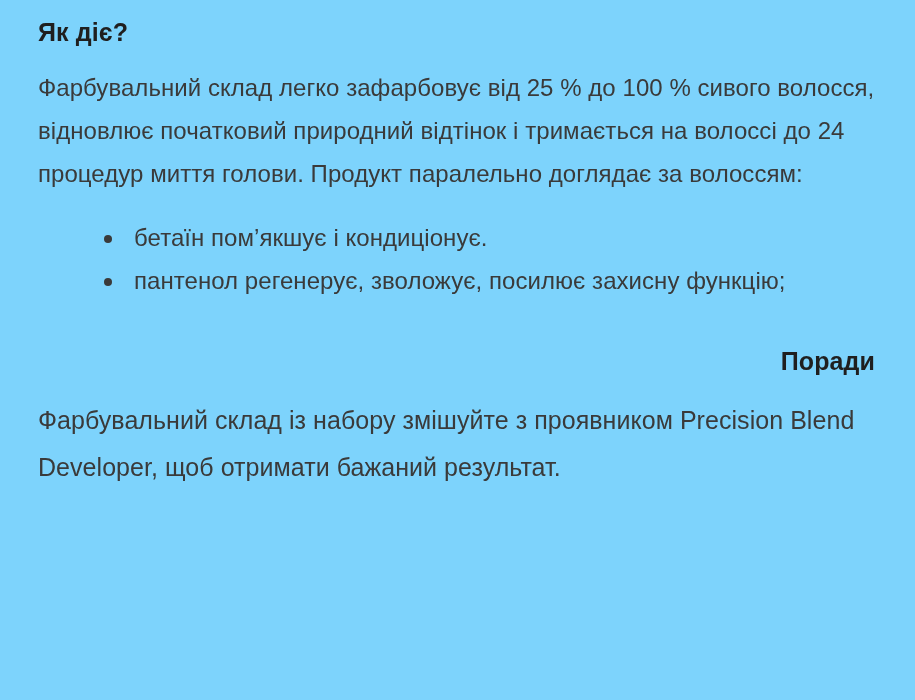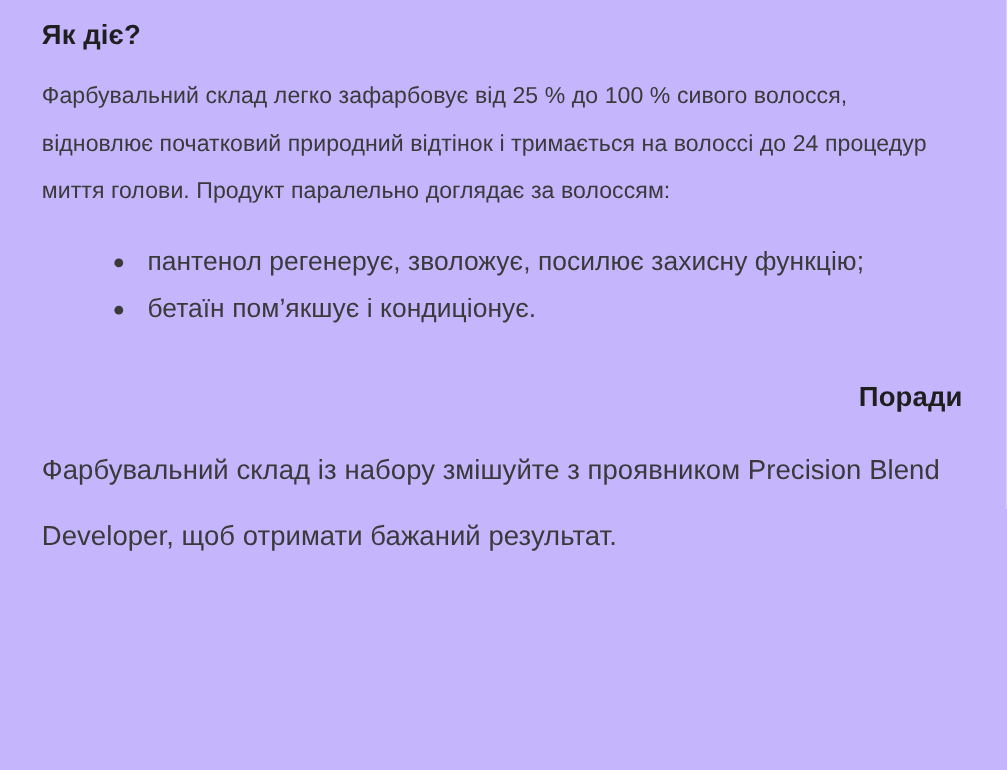--- a/index.html
+++ b/index.html
@@ -13,37 +13,37 @@
     overflow: hidden;
     font-family: "Liberation Sans", sans-serif;
     color: #2b2b2b;
     -webkit-font-smoothing: antialiased;
   }
   .page {
     box-sizing: border-box;
     width: 915px;
     height: 700px;
     padding: 8px 40px 0 38px;
-    background: #c4b5fd;
+    background: #7dd3fc;
   }
   .section-heading {
     font-size: 25px;
     line-height: 32px;
     font-weight: bold;
     color: #1f1f1f;
     margin: 8px 0 18px 0;
     letter-spacing: 0.1px;
   }
   .section-heading.second {
     margin-top: 44px;
     margin-bottom: 20px;
     text-align: right;
   }
   .body-paragraph {
-    font-size: 21px;
+    font-size: 24px;
     line-height: 43px;
     color: #3a3a3a;
     margin: 0;
     letter-spacing: 0.05px;
   }
   .bullet-list {
     list-style: none;
     margin: 22px 0 0 0;
     padding: 0 0 0 58px;
   }
@@ -61,37 +61,37 @@
     position: absolute;
     left: 8px;
     top: 18px;
     width: 8px;
     height: 8px;
     border-radius: 50%;
     background: #3a3a3a;
   }
   .tips-paragraph {
     font-size: 25px;
-    line-height: 60px;
+    line-height: 47px;
     color: #3a3a3a;
     margin: 0;
     letter-spacing: 0.05px;
   }
 </style>
 </head>
 <body>
 
 <div class="page">
 
   <h2 class="section-heading">Як діє?</h2>
 
   <p class="body-paragraph">Фарбувальний склад легко зафарбовує від 25 % до 100 % сивого волосся, відновлює початковий природний відтінок і тримається на волоссі до 24 процедур миття голови. Продукт паралельно доглядає за волоссям:</p>
 
   <ul class="bullet-list">
+    <li class="bullet-item">бетаїн пом’якшує і кондиціонує.</li>
     <li class="bullet-item">пантенол регенерує, зволожує, посилює захисну функцію;</li>
-    <li class="bullet-item">бетаїн пом’якшує і кондиціонує.</li>
   </ul>
 
   <h2 class="section-heading second">Поради</h2>
 
   <p class="tips-paragraph">Фарбувальний склад із набору змішуйте з проявником Precision Blend Developer, щоб отримати бажаний результат.</p>
 
 </div>
 
 </body></html>

